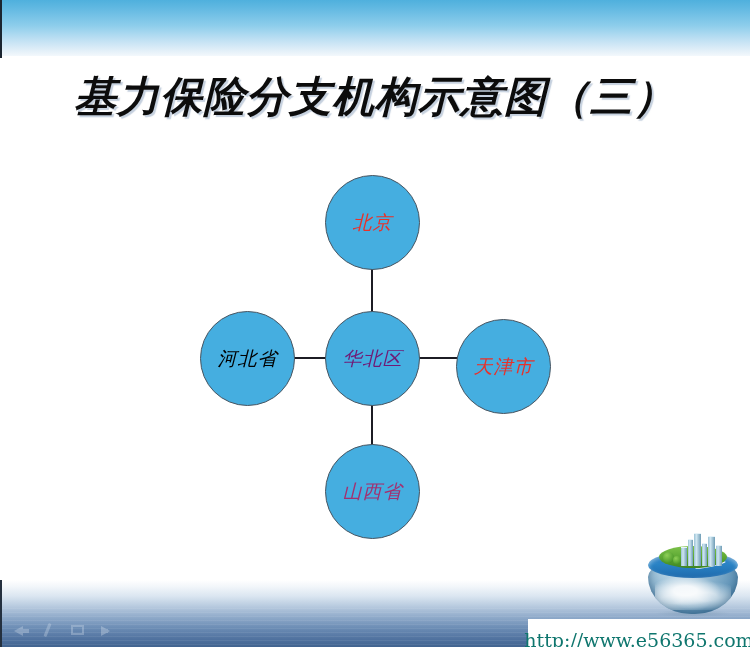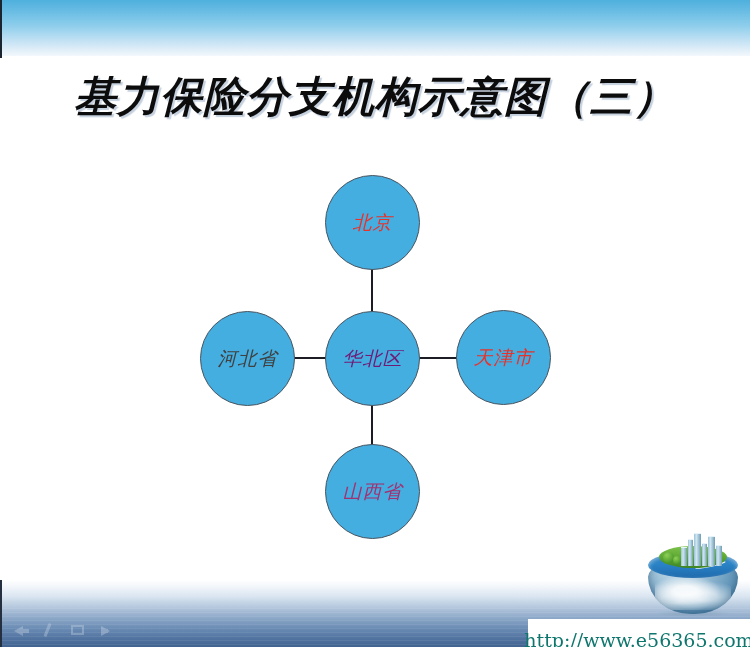--- a/index.html
+++ b/index.html
@@ -85,21 +85,21 @@
     letter-spacing:1px;
     white-space:nowrap;
     box-shadow:0 0 0 0 rgba(0,0,0,0);
   }
   .node-label { line-height:1; }
 
   
   #node-beijing { left:140px; top:0px;   width:95px; height:95px; }
   #node-hebei   { left:15px;  top:136px; width:95px; height:95px; }
   #node-center  { left:140px; top:136px; width:95px; height:95px; }
-  #node-tianjin { left:271px; top:135px; width:95px; height:95px; }
+  #node-tianjin { left:271px; top:144px; width:95px; height:95px; }
   #node-shanxi  { left:140px; top:269px; width:95px; height:95px;text-align:center; }
 
   
   #globe-art {
     position:absolute; left:645px; top:532px; width:96px; height:85px;
   }
   .globe-base {
     position:absolute; left:3px; top:26px; width:90px; height:56px;
     border-radius:50% 50% 48% 48% / 34% 34% 66% 66%;
     background:
@@ -219,21 +219,21 @@
     <div class="connector conn-v" style="left:186px; top:92px; height:48px;"></div>
     <div class="connector conn-h" style="left:107px; top:182px; width:38px;"></div>
     <div class="connector conn-h" style="left:232px; top:182px; width:42px;"></div>
     <div class="connector conn-v" style="left:186px; top:228px; height:45px;"></div>
 
     <div class="node" id="node-beijing">
       <span class="node-label" style="color:#e8312a;">北京</span>
     </div>
 
     <div class="node" id="node-hebei">
-      <span class="node-label" style="color:#404040;">河北省</span>
+      <span class="node-label" style="color:#000000;">河北省</span>
     </div>
 
     <div class="node" id="node-center">
       <span class="node-label" style="color:#701a75;">华北区</span>
     </div>
 
     <div class="node" id="node-tianjin">
       <span class="node-label" style="color:#e8312a;">天津市</span>
     </div>
 

